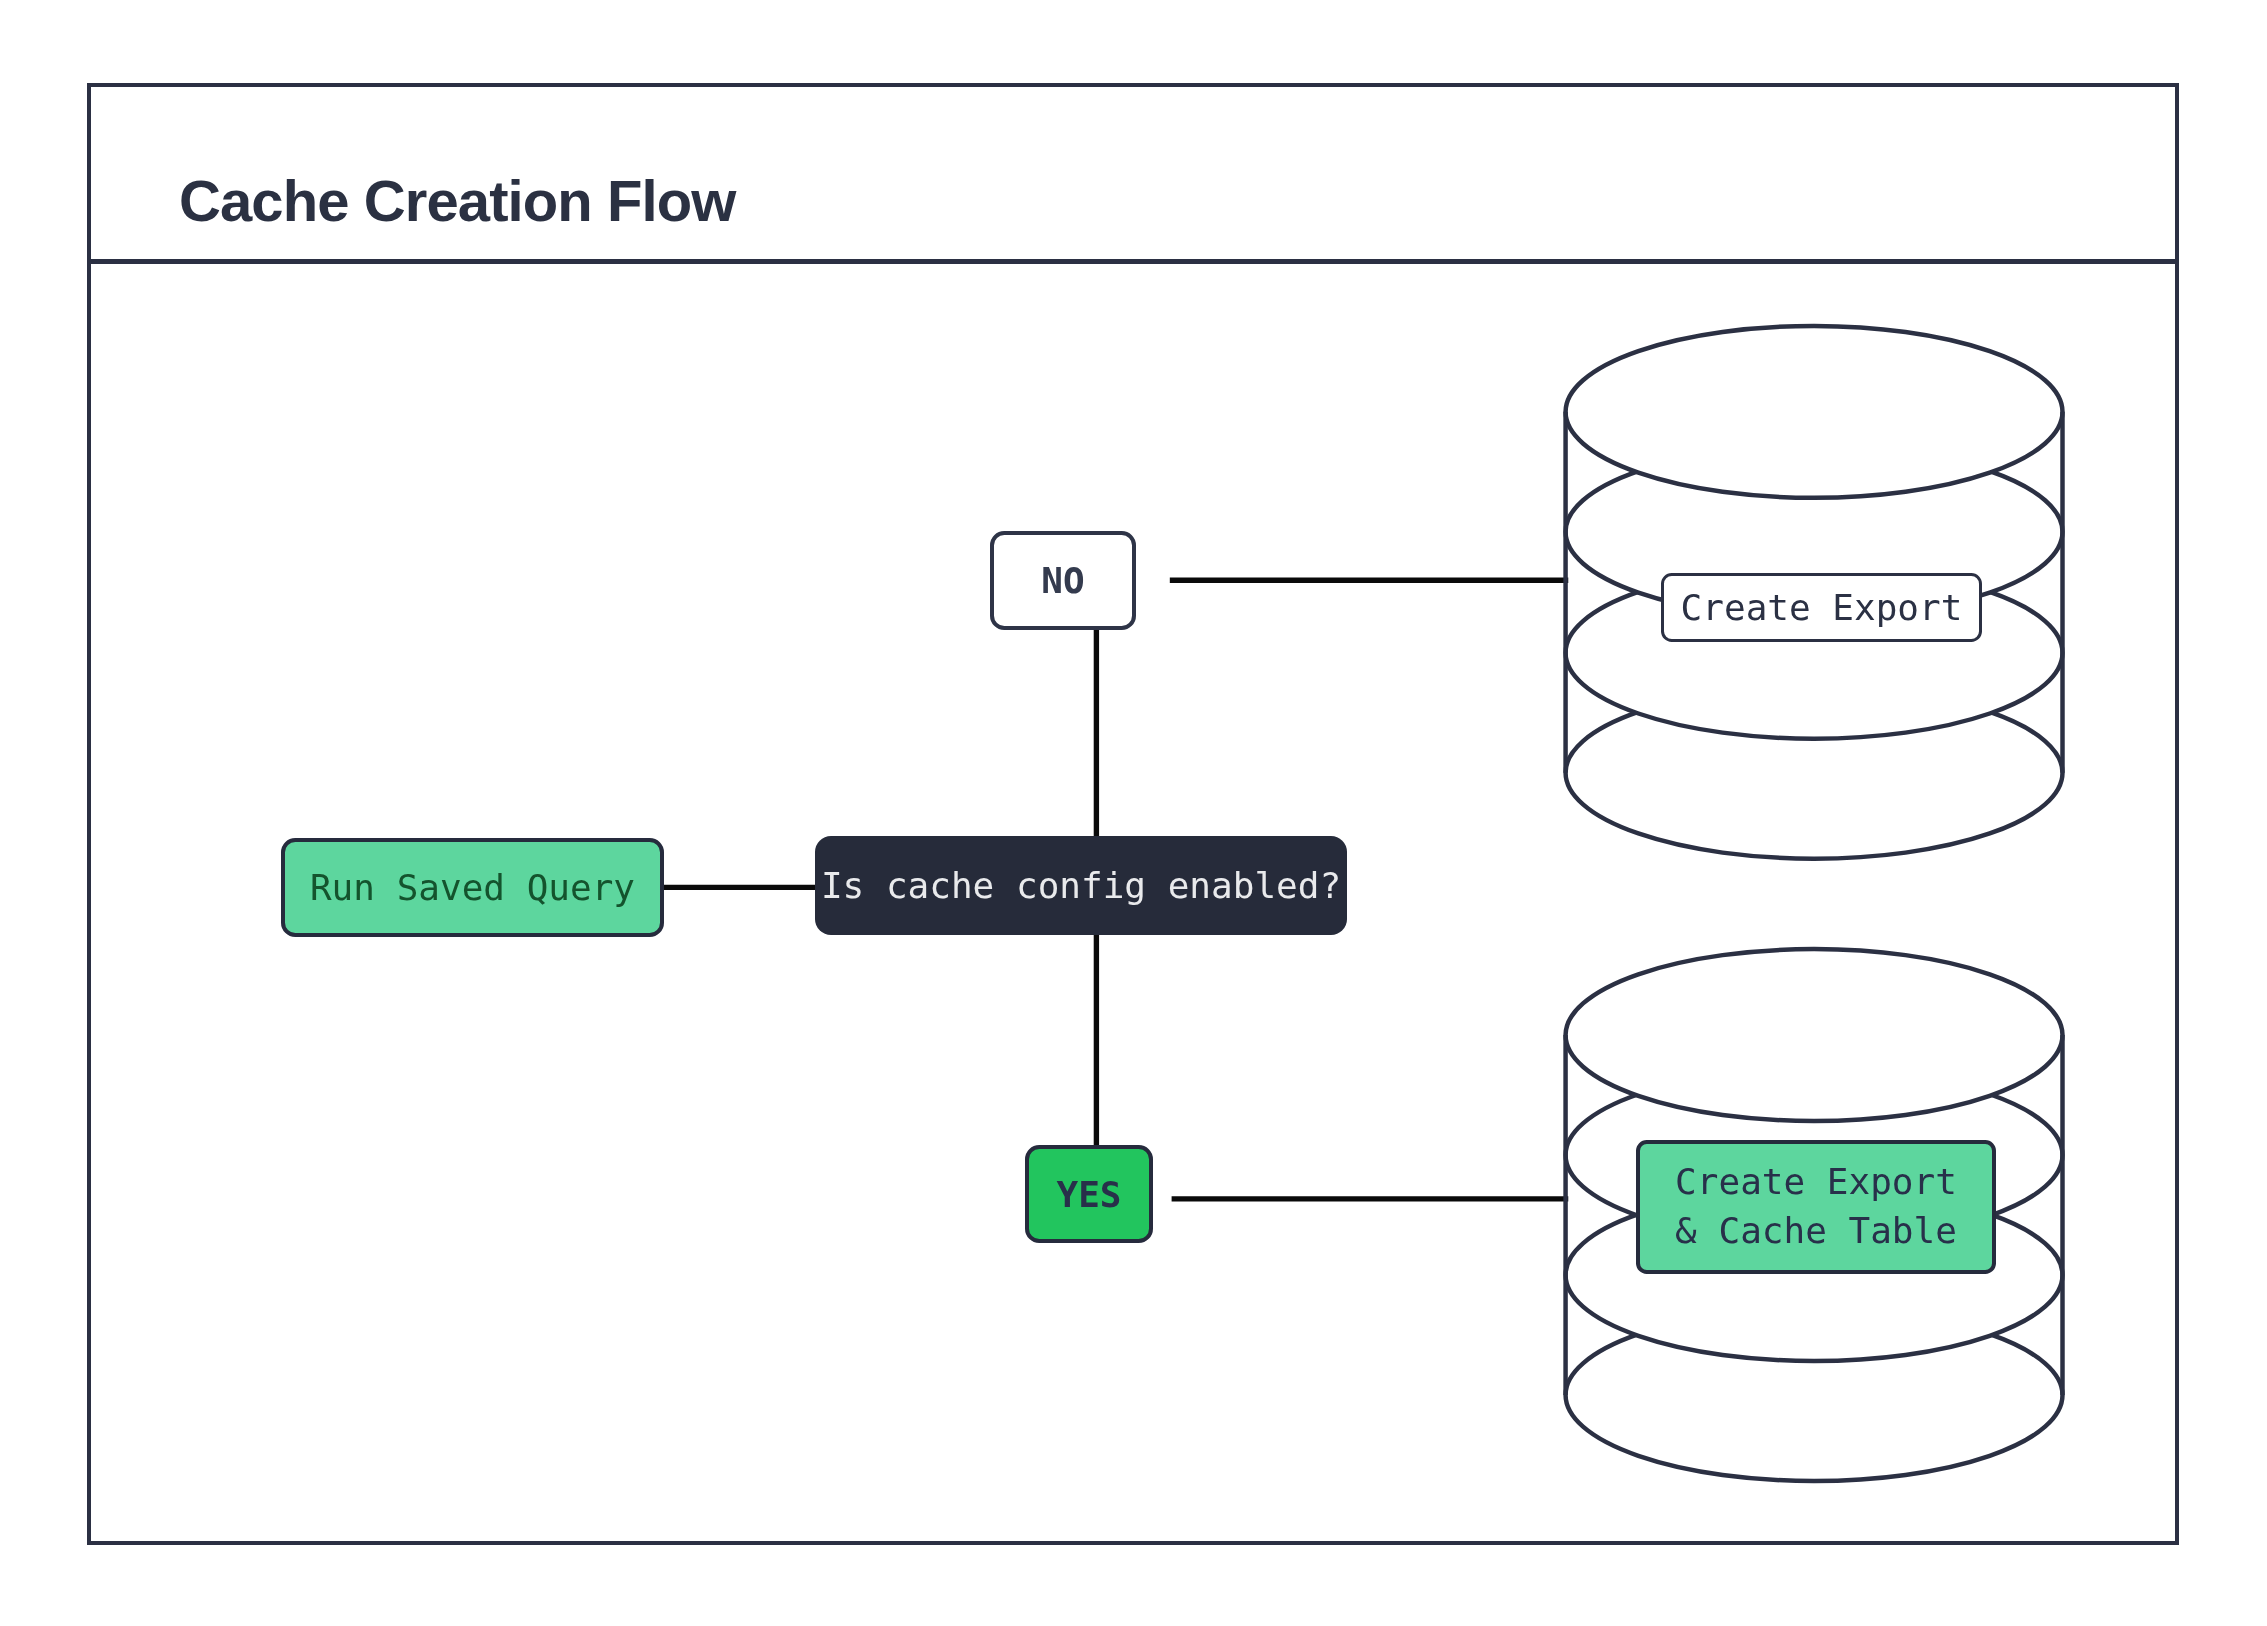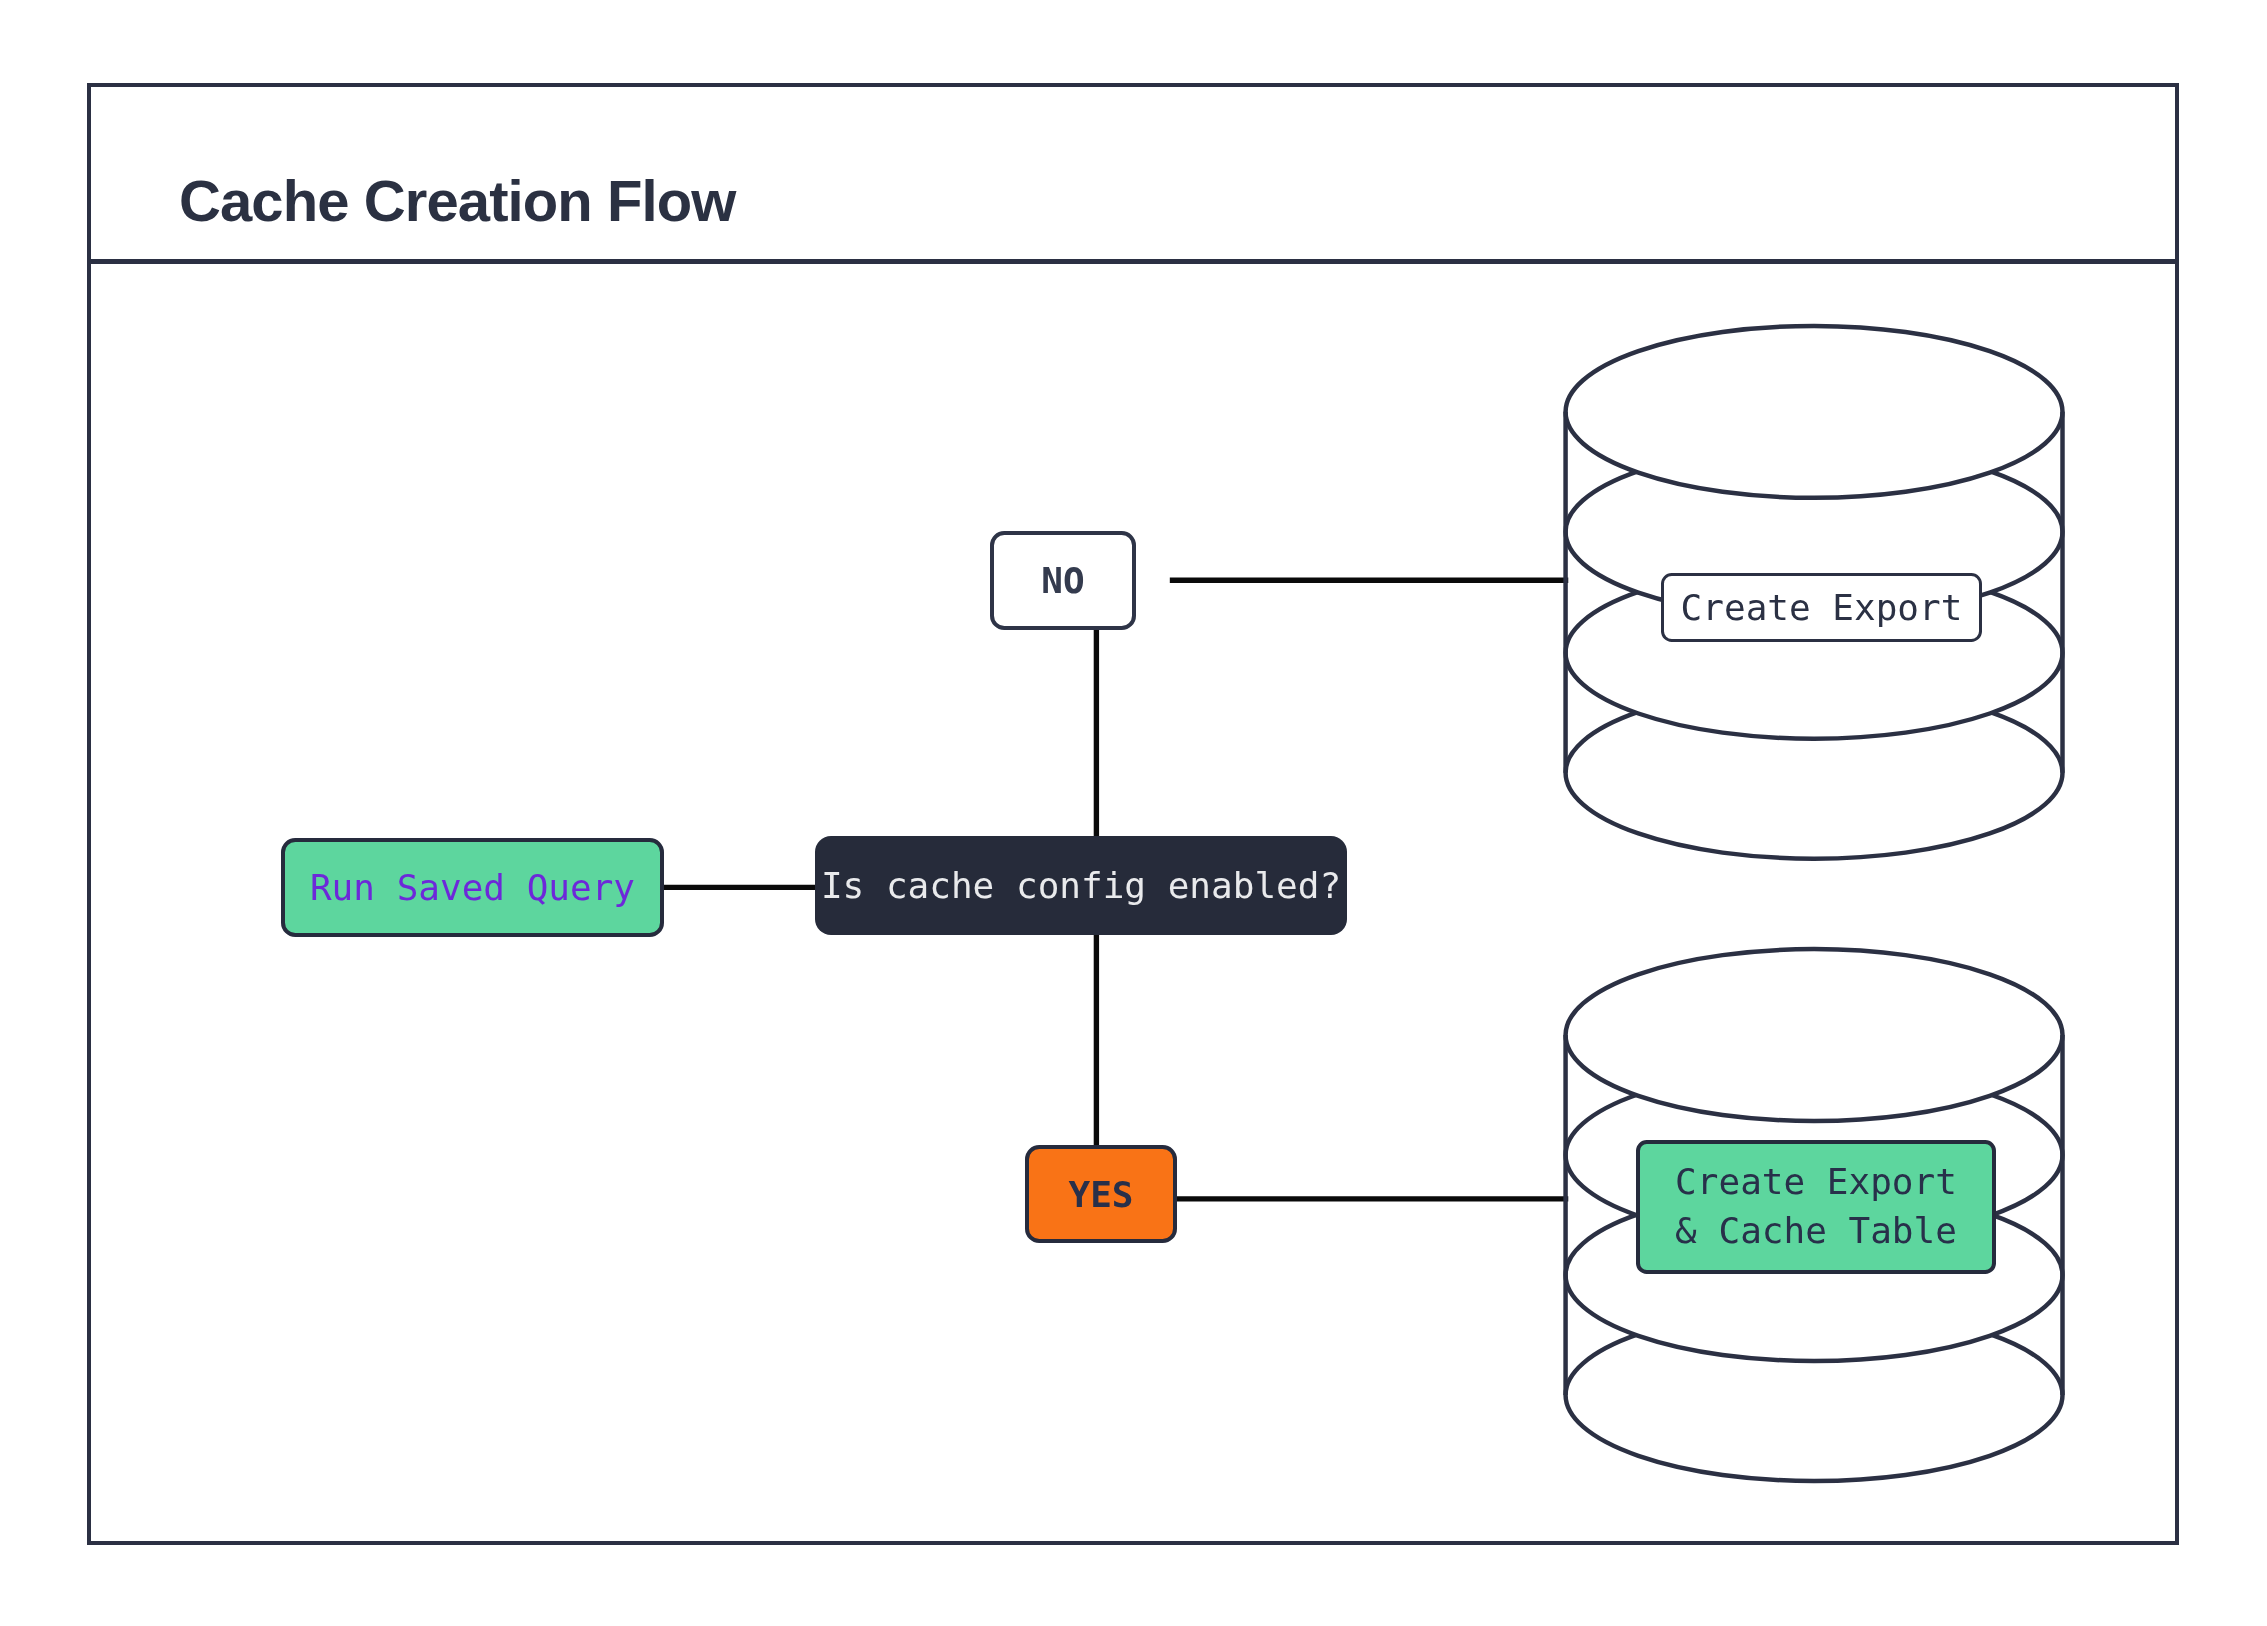--- a/index.html
+++ b/index.html
@@ -52,41 +52,41 @@
     justify-content: center;
     font-family: "DejaVu Sans Mono", monospace;
     white-space: pre;
   }
   .node-start {
     left: 281px; top: 838px; width: 383px; height: 99px;
     background: #5dd69e;
     border: 4.5px solid #262b3d;
     border-radius: 14.3px;
     font-size: 36px;
-    color: #6d28d9;
+    color: #14532d;
   }
   .node-decision {
     left: 815px; top: 836px; width: 532px; height: 99px;
     background: #262b3a;
     border-radius: 16px;
     font-size: 36px;
     color: #e9eaec;
   }
   .node-no {
     left: 990px; top: 531px; width: 146px; height: 99px;
     background: #ffffff;
     border: 4.5px solid #2e3447;
     border-radius: 14.3px;
     font-size: 36px;
     font-weight: bold;
     color: #343b4e;
   }
   .node-yes {
-    left: 1025px; top: 1145px; width: 152px; height: 98px;
-    background: #f97316;
+    left: 1025px; top: 1145px; width: 128px; height: 98px;
+    background: #22c55e;
     border: 4.5px solid #262b3d;
     border-radius: 14.3px;
     font-size: 36px;
     font-weight: bold;
     color: #28304a;
     justify-content: center;
   }
   .node-db-label-no {
     left: 1661px; top: 573px; width: 321px; height: 69px;
     background: #ffffff;

